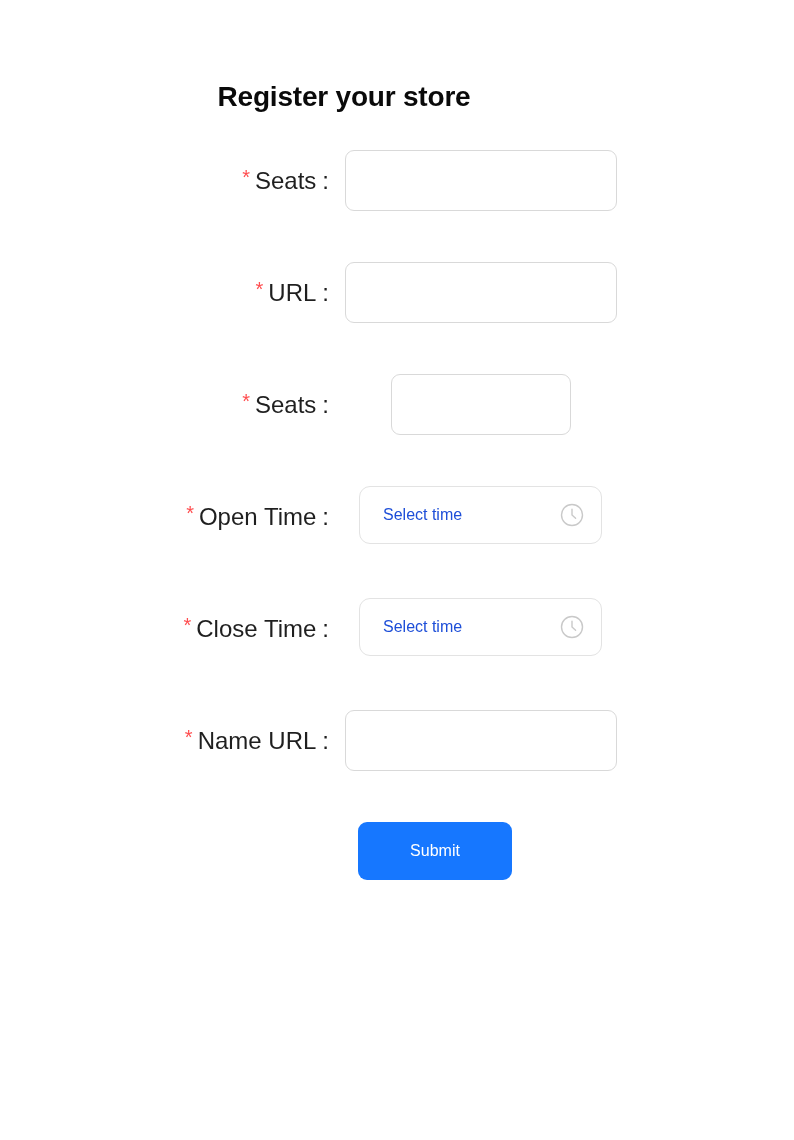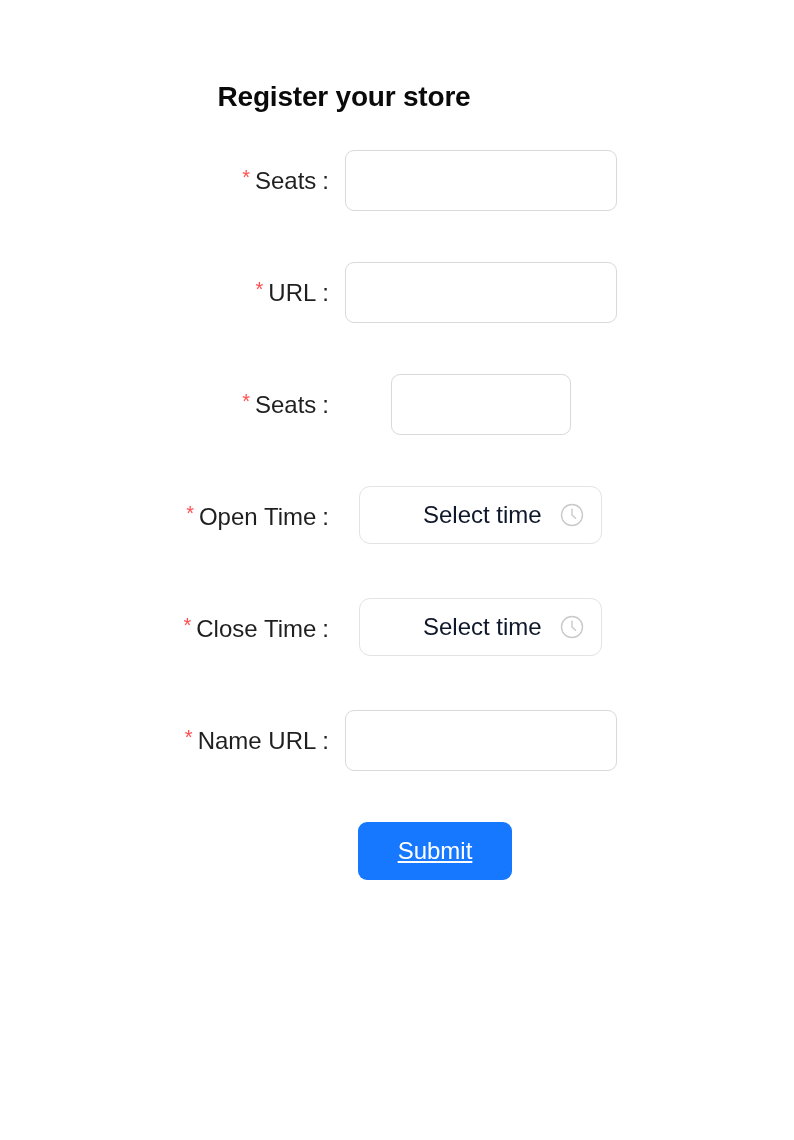--- a/index.html
+++ b/index.html
@@ -131,26 +131,25 @@
     background: #ffffff;
     display: flex;
     align-items: center;
     justify-content: space-between;
     padding: 0 16px 0 23px;
     margin-left: 14px;
     cursor: pointer;
   }
 
   .time-picker-placeholder {
-    font-size: 24px;
+    font-size: 16px;
     line-height: 28px;
-    color: #0f172a;
+    color: #1d4ed8;
     white-space: nowrap;
     user-select: none;
-    margin-left: 40px;
   }
 
   .clock-icon {
     display: inline-flex;
     align-items: center;
     justify-content: center;
     width: 26px;
     height: 26px;
     flex: 0 0 26px;
     margin-left: 10px;
@@ -164,26 +163,25 @@
   }
 
   .submit-btn {
     width: 154px;
     height: 58px;
     background: #1677ff;
     border: none;
     border-radius: 9px;
     color: #ffffff;
     font-family: "Liberation Sans", sans-serif;
-    font-size: 24px;
+    font-size: 16px;
     line-height: 28px;
     cursor: pointer;
     margin-left: 13px;
     padding: 0;
-    text-decoration: underline;
   }
 </style>
 </head>
 <body>
 
 <div class="page">
 
   <div class="form-title">Register your store</div>
 
   <div class="form">

